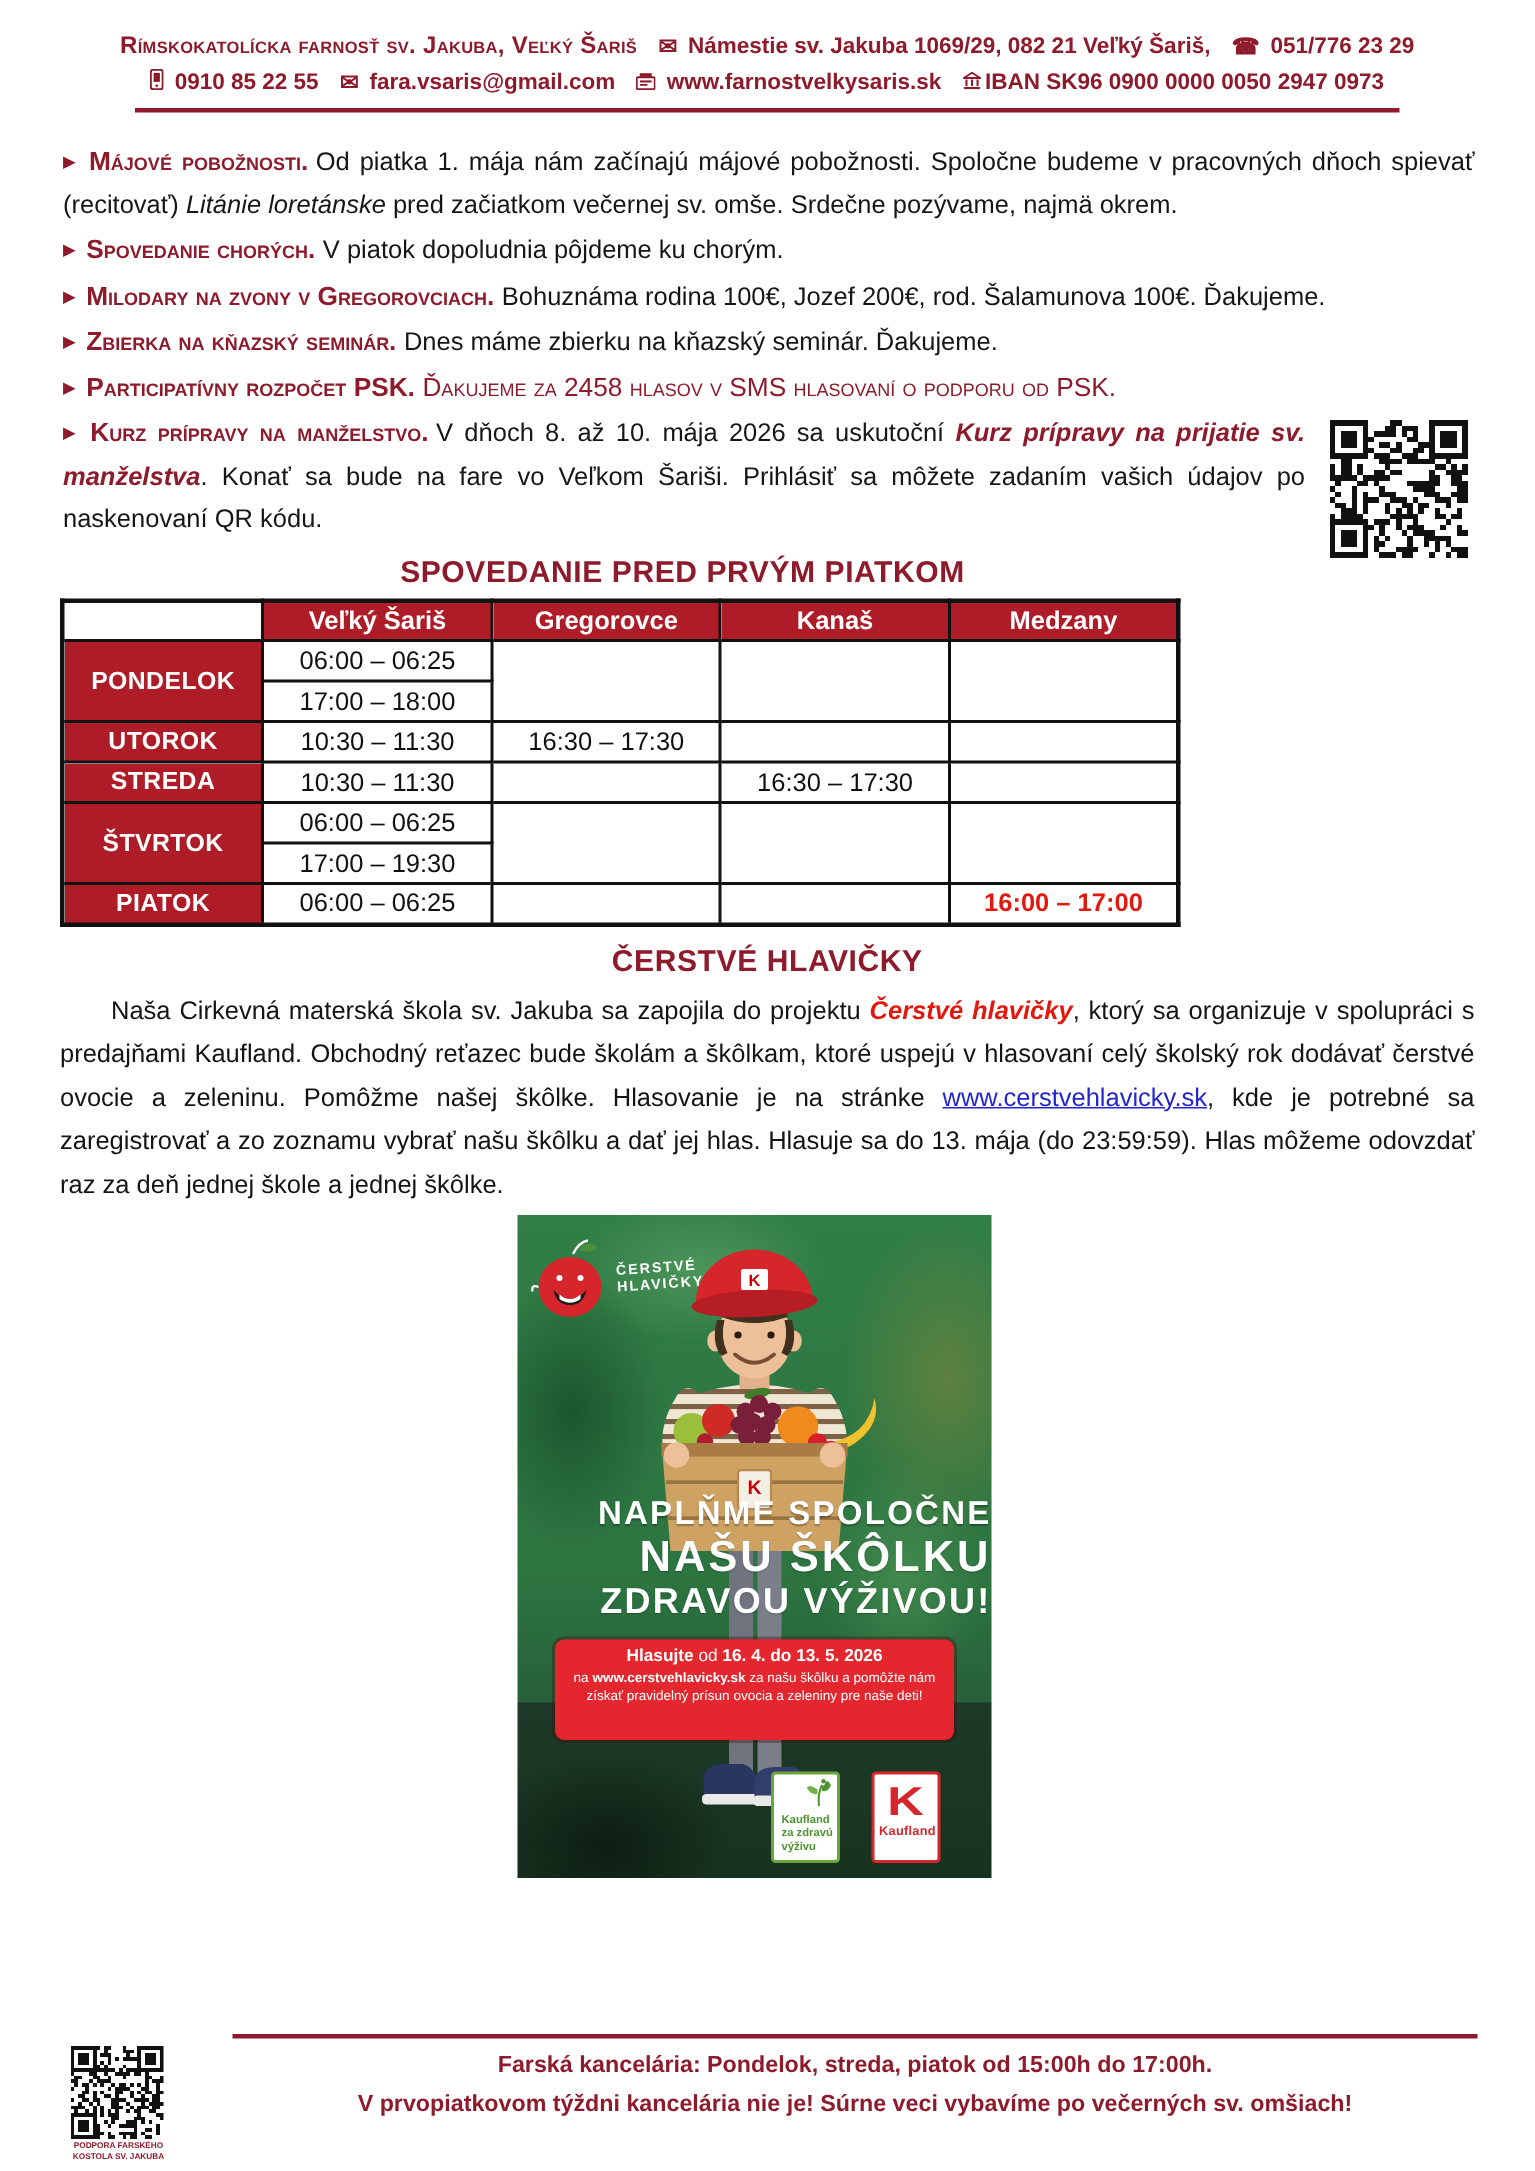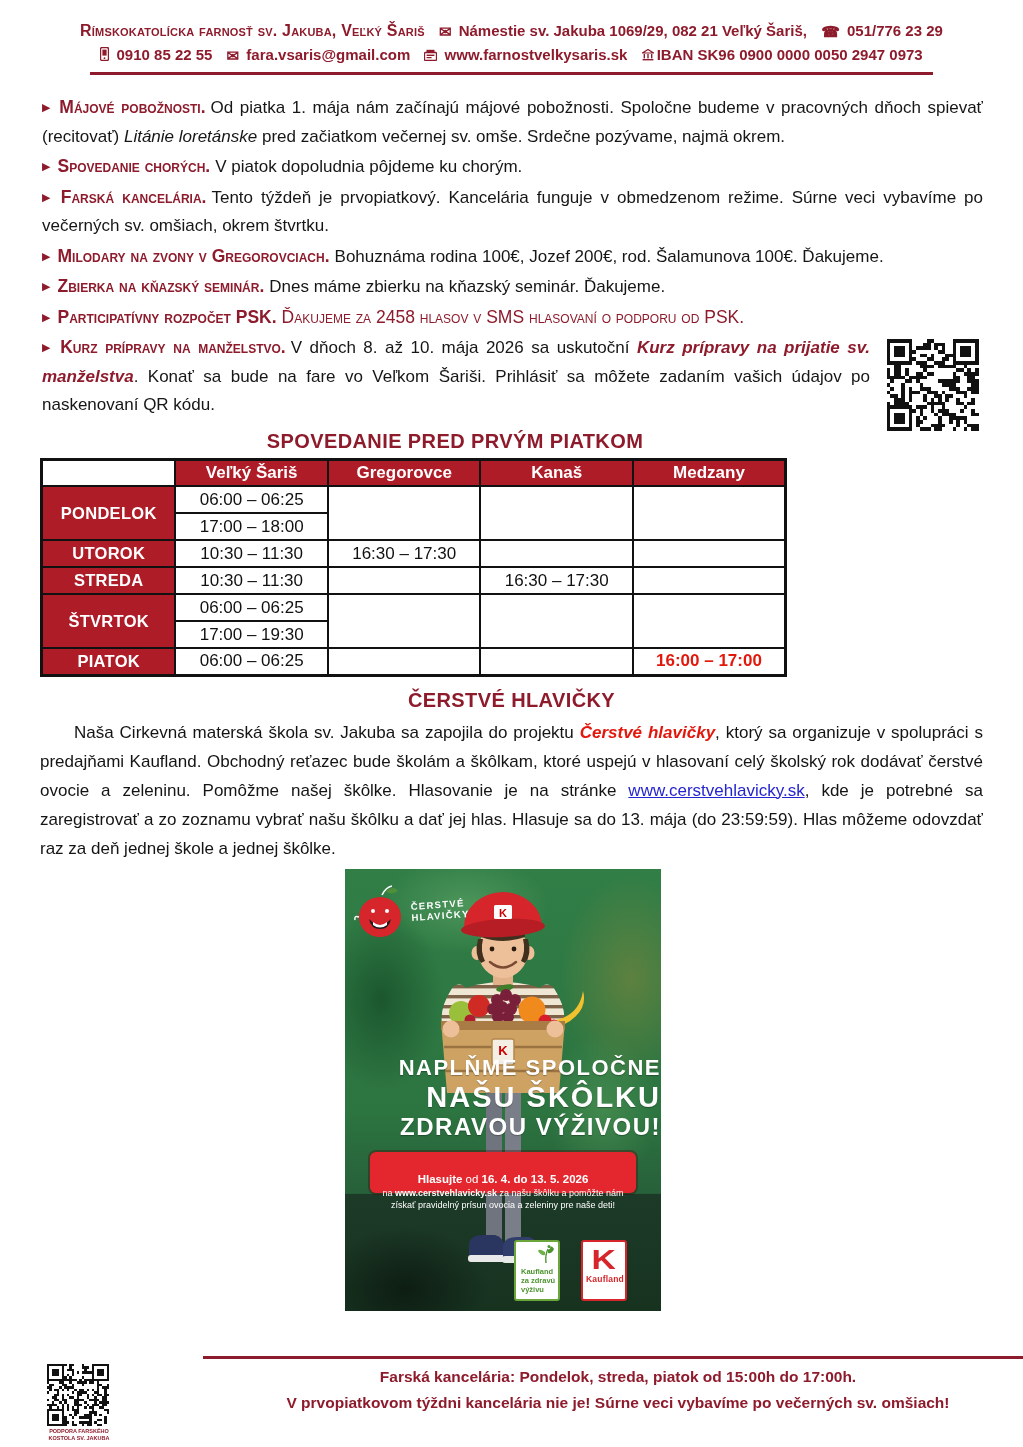--- a/index.html
+++ b/index.html
@@ -65,34 +65,34 @@
       radial-gradient(120px 90px at 60px 420px, rgba(0,0,0,.45), transparent 70%),
       linear-gradient(180deg,#317e47 0%, #2c7440 55%, #27603a 73.4%, #1d3a28 73.6%, #173320 100%);
   }
   .poster svg.scene { position:absolute; left:0; top:0; }
   .poster-logo { position:absolute; left:8px; top:14px; width:130px; height:64px; }
   .logo-txt { position:absolute; left:58px; top:16px; color:#fff; font-weight:bold; font-size:9.5px; line-height:11px; letter-spacing:1.3px; transform:rotate(-4deg); }
   .poster-headline { position:absolute; left:0; right:0; top:186px; text-align:right; color:#fff; font-weight:bold; text-shadow:0 1px 1px rgba(0,0,0,.3); }
   .phl1 { font-size:22px; line-height:26px; letter-spacing:1.5px; }
   .phl2 { font-size:29px; line-height:32px; letter-spacing:2px; }
   .phl3 { font-size:24px; line-height:27px; letter-spacing:1.5px; }
-  .poster-banner { position:absolute; left:25px; right:25px; top:283px; height:41px; background:#e4272e;
-    border-radius:6px; color:#fff; text-align:center; padding-top:20px; box-shadow:0 0 0 2px rgba(70,5,5,.35); }
+  .poster-banner { position:absolute; left:25px; right:25px; top:283px; height:67px; background:#e4272e;
+    border-radius:6px; color:#fff; text-align:center; padding-top:4px; box-shadow:0 0 0 2px rgba(70,5,5,.35); }
   .pb1 { font-size:11.5px; line-height:15px; }
   .pb2 { font-size:9px; line-height:12.5px; }
   .card { position:absolute; top:371px; width:46px; height:61px; background:#fff; border-radius:3px; padding:3px 3px; }
   .card-green { left:169px; border:2.5px solid #6aa63a; color:#4d9430; font-weight:bold; font-size:7.5px; line-height:9px; }
   .card-green .leafico { position:absolute; right:3px; top:2px; }
   .card-green .ctext { position:absolute; left:5px; bottom:5px; }
   .card-red { left:236px; border:2.5px solid #d6252b; color:#d6252b; text-align:center; }
   .bigK { font-weight:bold; font-size:27px; line-height:28px; transform:scaleX(1.25); display:inline-block; margin-top:1px; }
   .kname { font-weight:bold; font-size:8.5px; letter-spacing:.2px; }
 
   
-  .footer { position:absolute; left:0; top:1356px; width:852px;padding-left:48px; }
+  .footer { position:absolute; left:0; top:1356px; width:852px; }
   .f-rule { margin-left:155px; width:830px; height:3px; background:#8e1b2c; }
   .f-text { margin-left:155px; width:830px; text-align:center; color:#8e1b2c; font-weight:bold; font-size:15.5px; line-height:26px; padding-top:5px; }
   .f-it { font-style:italic; }
   .qr-small { position:absolute; left:47px; top:8px; width:62px; height:62px; }
   .qr-cap { position:absolute; left:38px; top:72px; width:82px; text-align:center; color:#8e1b2c; font-weight:bold; font-size:5.5px; line-height:7px; }
 </style>
 </head>
 <body>
 
 <div class="page">
@@ -138,23 +138,20 @@
       </span>
     </div>
   </div>
 
   <div class="content">
     <p>
       <span class="arrow">▶</span><span class="h">Májové pobožnosti.</span><span>Od piatka 1. mája nám začínajú májové pobožnosti. Spoločne budeme v pracovných dňoch spievať (recitovať) </span><i>Litánie loretánske</i><span> pred začiatkom večernej sv. omše. Srdečne pozývame, najmä okrem.</span>
     </p>
     <p>
       <span class="arrow">▶</span><span class="h">Spovedanie chorých.</span><span>V piatok dopoludnia pôjdeme ku chorým.</span>
-    </p>
-    <p>
-      <span class="arrow">▶</span><span class="h">Farská kancelária.</span><span>Tento týždeň je prvopiatkový. Kancelária funguje v obmedzenom režime. Súrne veci vybavíme po večerných sv. omšiach, okrem štvrtku.</span>
     </p>
     <p>
       <span class="arrow">▶</span><span class="h">Milodary na zvony v Gregorovciach.</span><span>Bohuznáma rodina 100€, Jozef 200€, rod. Šalamunova 100€. Ďakujeme.</span>
     </p>
     <p>
       <span class="arrow">▶</span><span class="h">Zbierka na kňazský seminár.</span><span>Dnes máme zbierku na kňazský seminár. Ďakujeme.</span>
     </p>
     <p>
       <span class="arrow">▶</span><span class="h">Participatívny rozpočet PSK.</span><span class="h2">Ďakujeme za 2458 hlasov v SMS hlasovaní o podporu od PSK.</span>
     </p>

